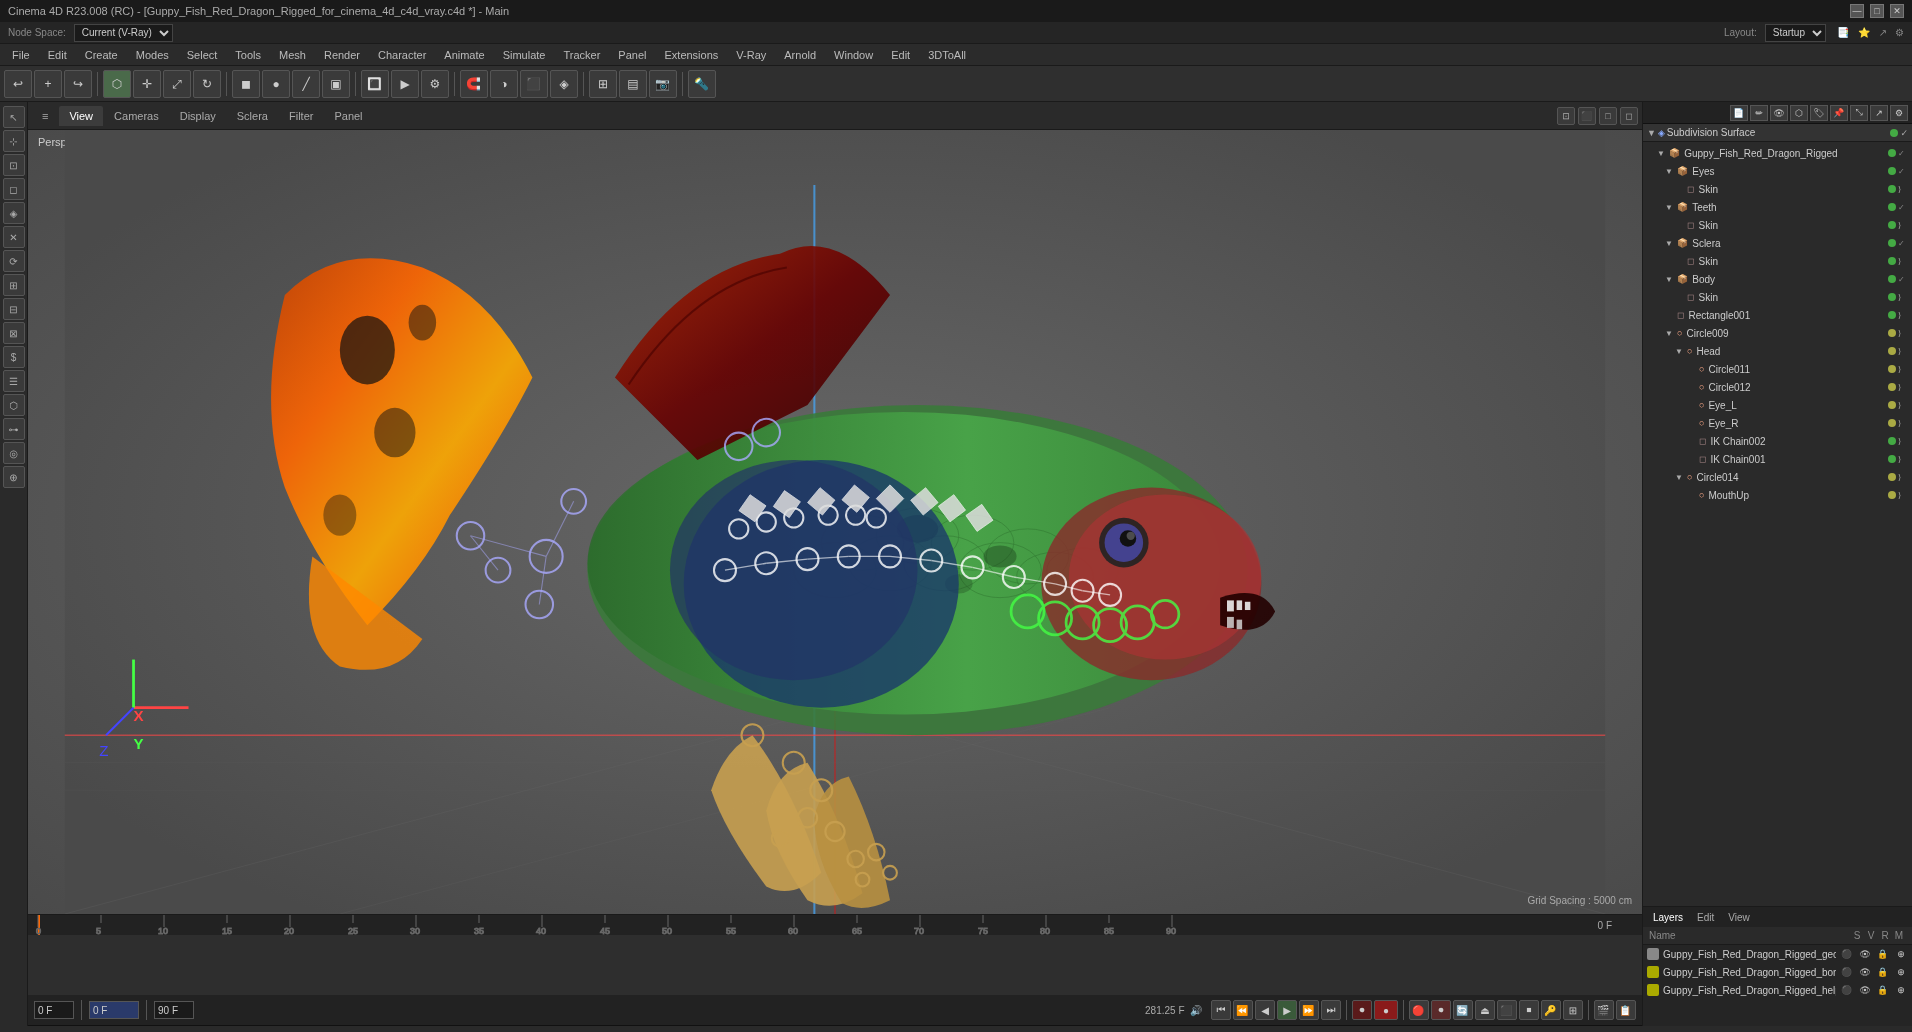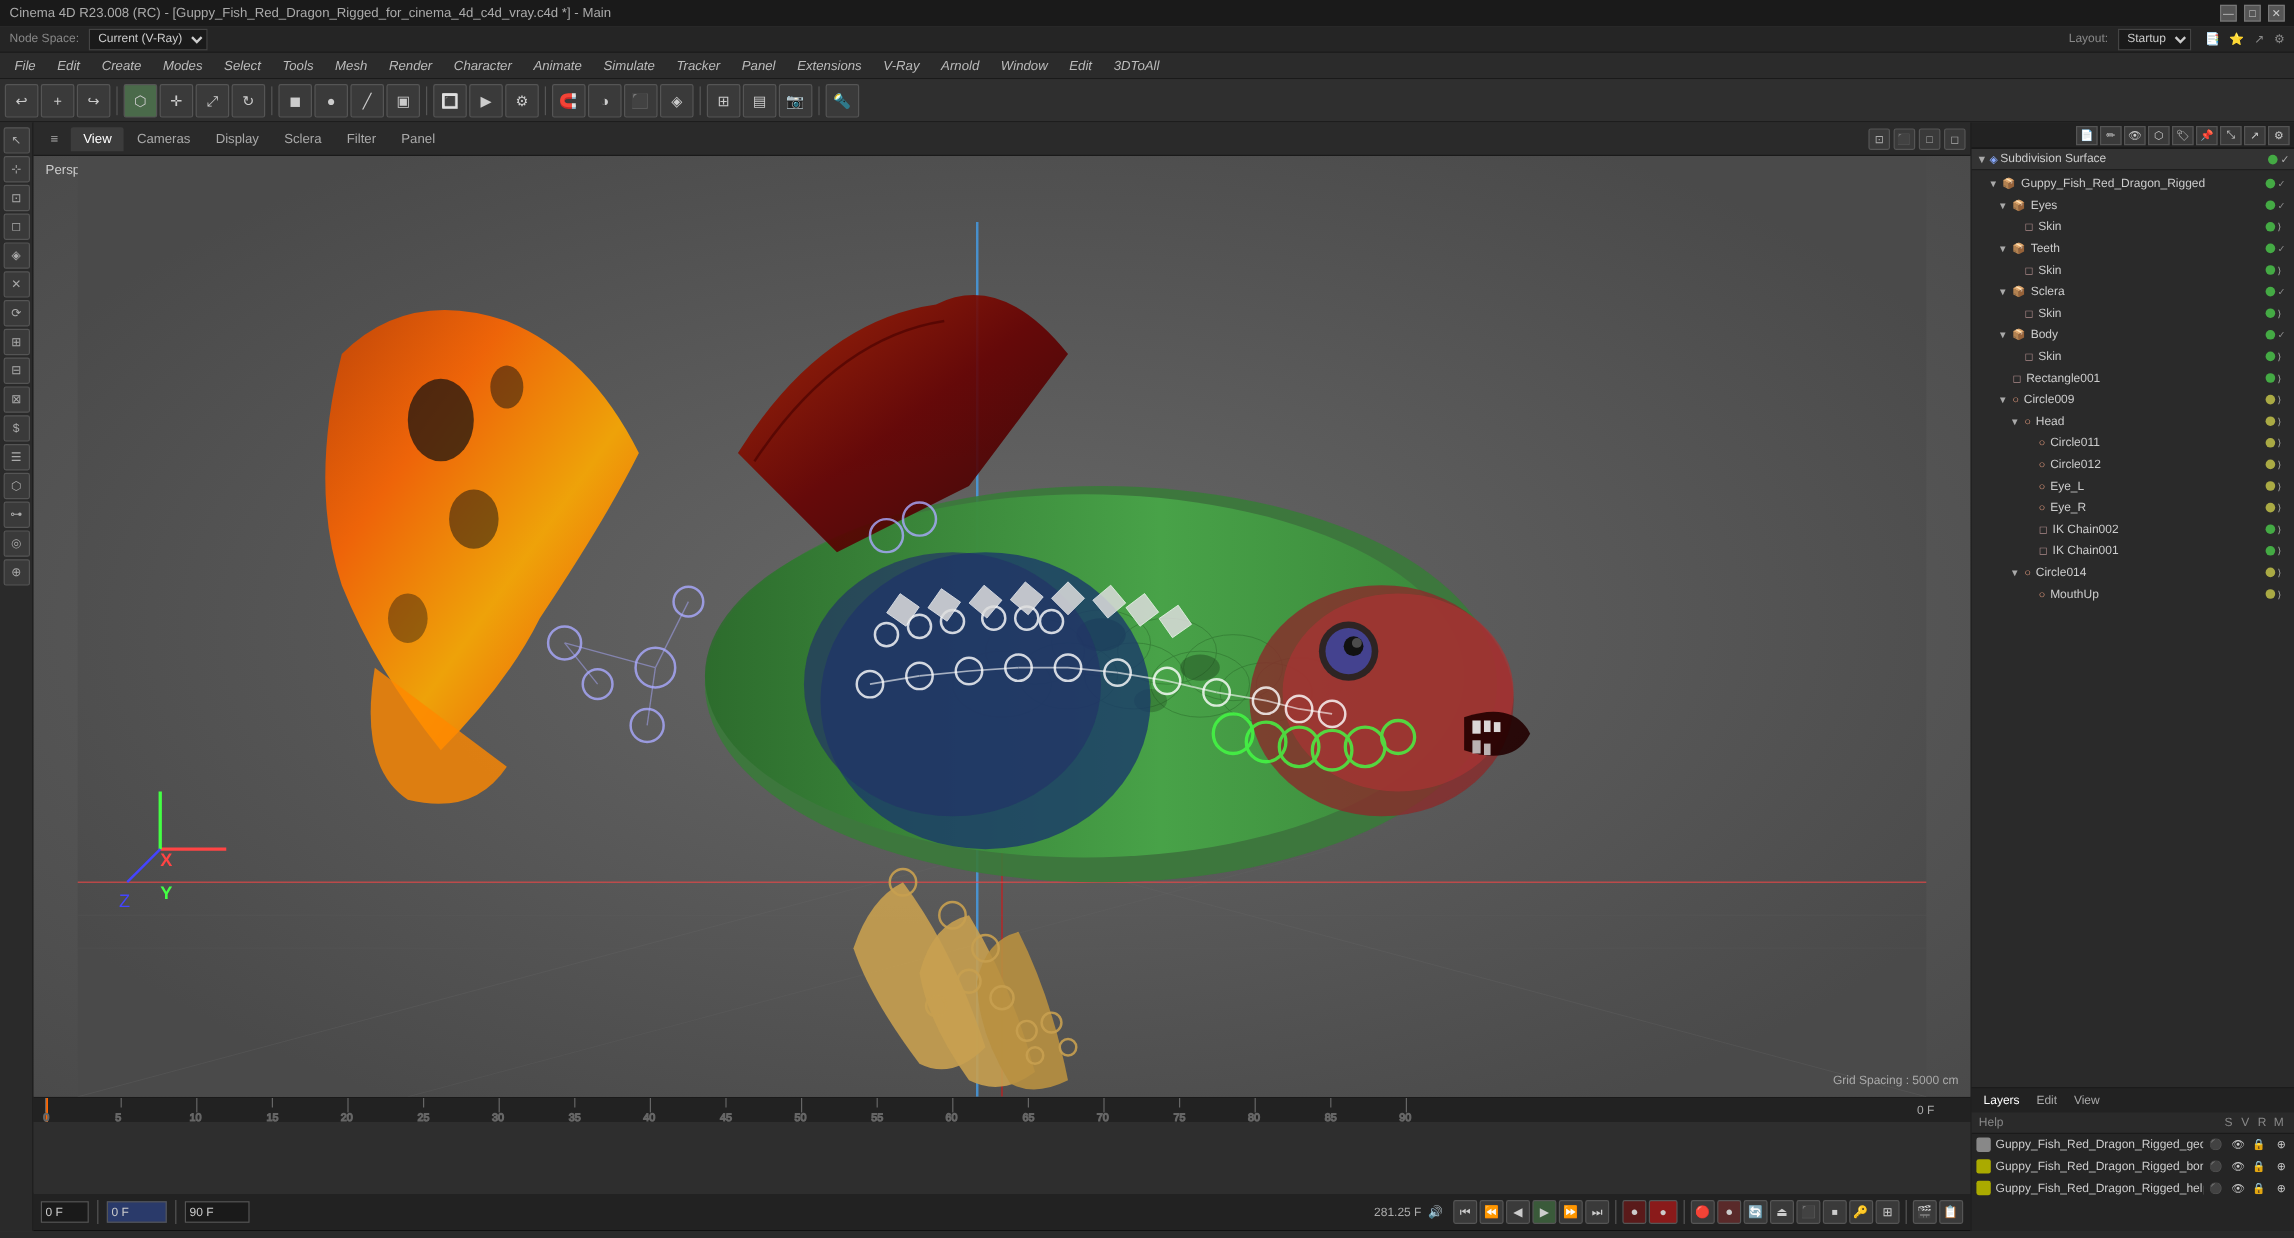--- a/index.html
+++ b/index.html
@@ -9,21 +9,21 @@
     #titlebar {
       width: 100%; height: 22px; background: #1a1a1a; display: flex; align-items: center;
       justify-content: space-between; padding: 0 8px; color: #aaa; font-size: 11px;
     }
     #titlebar-controls { display: flex; gap: 6px; }
     .win-btn { width: 14px; height: 14px; background: #555; border: 1px solid #777; cursor: pointer; display: flex; align-items: center; justify-content: center; font-size: 9px; color: #ccc; }
 
     
     #menubar {
       width: 100%; height: 22px; background: #2b2b2b; display: flex; align-items: center;
-      padding: 0 4px; gap: 2px; border-bottom: 1px solid #1a1a1a; font-style: italic;
+      padding: 0 4px; gap: 2px; border-bottom: 1px solid #1a1a1a;
     }
     .menu-item { padding: 2px 8px; color: #bbb; font-size: 11px; cursor: pointer; white-space: nowrap; }
 
     
     #toolbar {
       width: 100%; height: 36px; background: #2f2f2f; display: flex; align-items: center;
       padding: 2px 4px; gap: 2px; border-bottom: 1px solid #1a1a1a;
     }
     .toolbar-btn {
       width: 28px; height: 28px; background: #3a3a3a; border: 1px solid #555;
@@ -540,21 +540,21 @@
       <div id="timeline-track">
         
       </div>
     </div>
 
     <div id="transport">
       <input class="frame-input" value="0 F" style="width: 40px;">
       <div class="transport-sep"></div>
       <input class="frame-input" value="0 F" style="width: 50px; background: rgb(42, 58, 106);">
       <div class="transport-sep"></div>
-      <input class="frame-input" value="90 F" style="width: 54px;">
+      <input class="frame-input" value="90 F" style="width: 40px;">
 
       <div style="margin-left:auto; display:flex; align-items:center; gap:2px;">
         <span style="font-size:10px;color:#aaa;margin-right:4px;">281.25 F</span>
         <span style="font-size:10px;color:#aaa;margin-right:6px;">🔊</span>
         <div class="playback-btn">⏮</div>
         <div class="playback-btn">⏪</div>
         <div class="playback-btn">◀</div>
         <div class="playback-btn" style="background:#3a5a3a;">▶</div>
         <div class="playback-btn">⏩</div>
         <div class="playback-btn">⏭</div>
@@ -786,21 +786,21 @@
     </div>
 
     <div id="layers-panel">
       <div id="layers-tabs">
         <div class="layers-tab active">Layers</div>
         <div class="layers-tab">Edit</div>
         <div class="layers-tab">View</div>
       </div>
 
       <div id="layers-header">
-        <span style="flex:1;">Help</span>
+        <span style="flex:1;">Name</span>
         <span style="width:14px;text-align:center;">S</span>
         <span style="width:14px;text-align:center;">V</span>
         <span style="width:14px;text-align:center;">R</span>
         <span style="width:14px;text-align:center;">M</span>
       </div>
 
       <div class="layers-row">
         <div class="layer-color" style="background:#888;"></div>
         <span style="flex:1;font-size:10px;color:#ccc;overflow:hidden;white-space:nowrap;">Guppy_Fish_Red_Dragon_Rigged_geomet...</span>
         <span style="width:14px;text-align:center;font-size:9px;">⚫</span>

